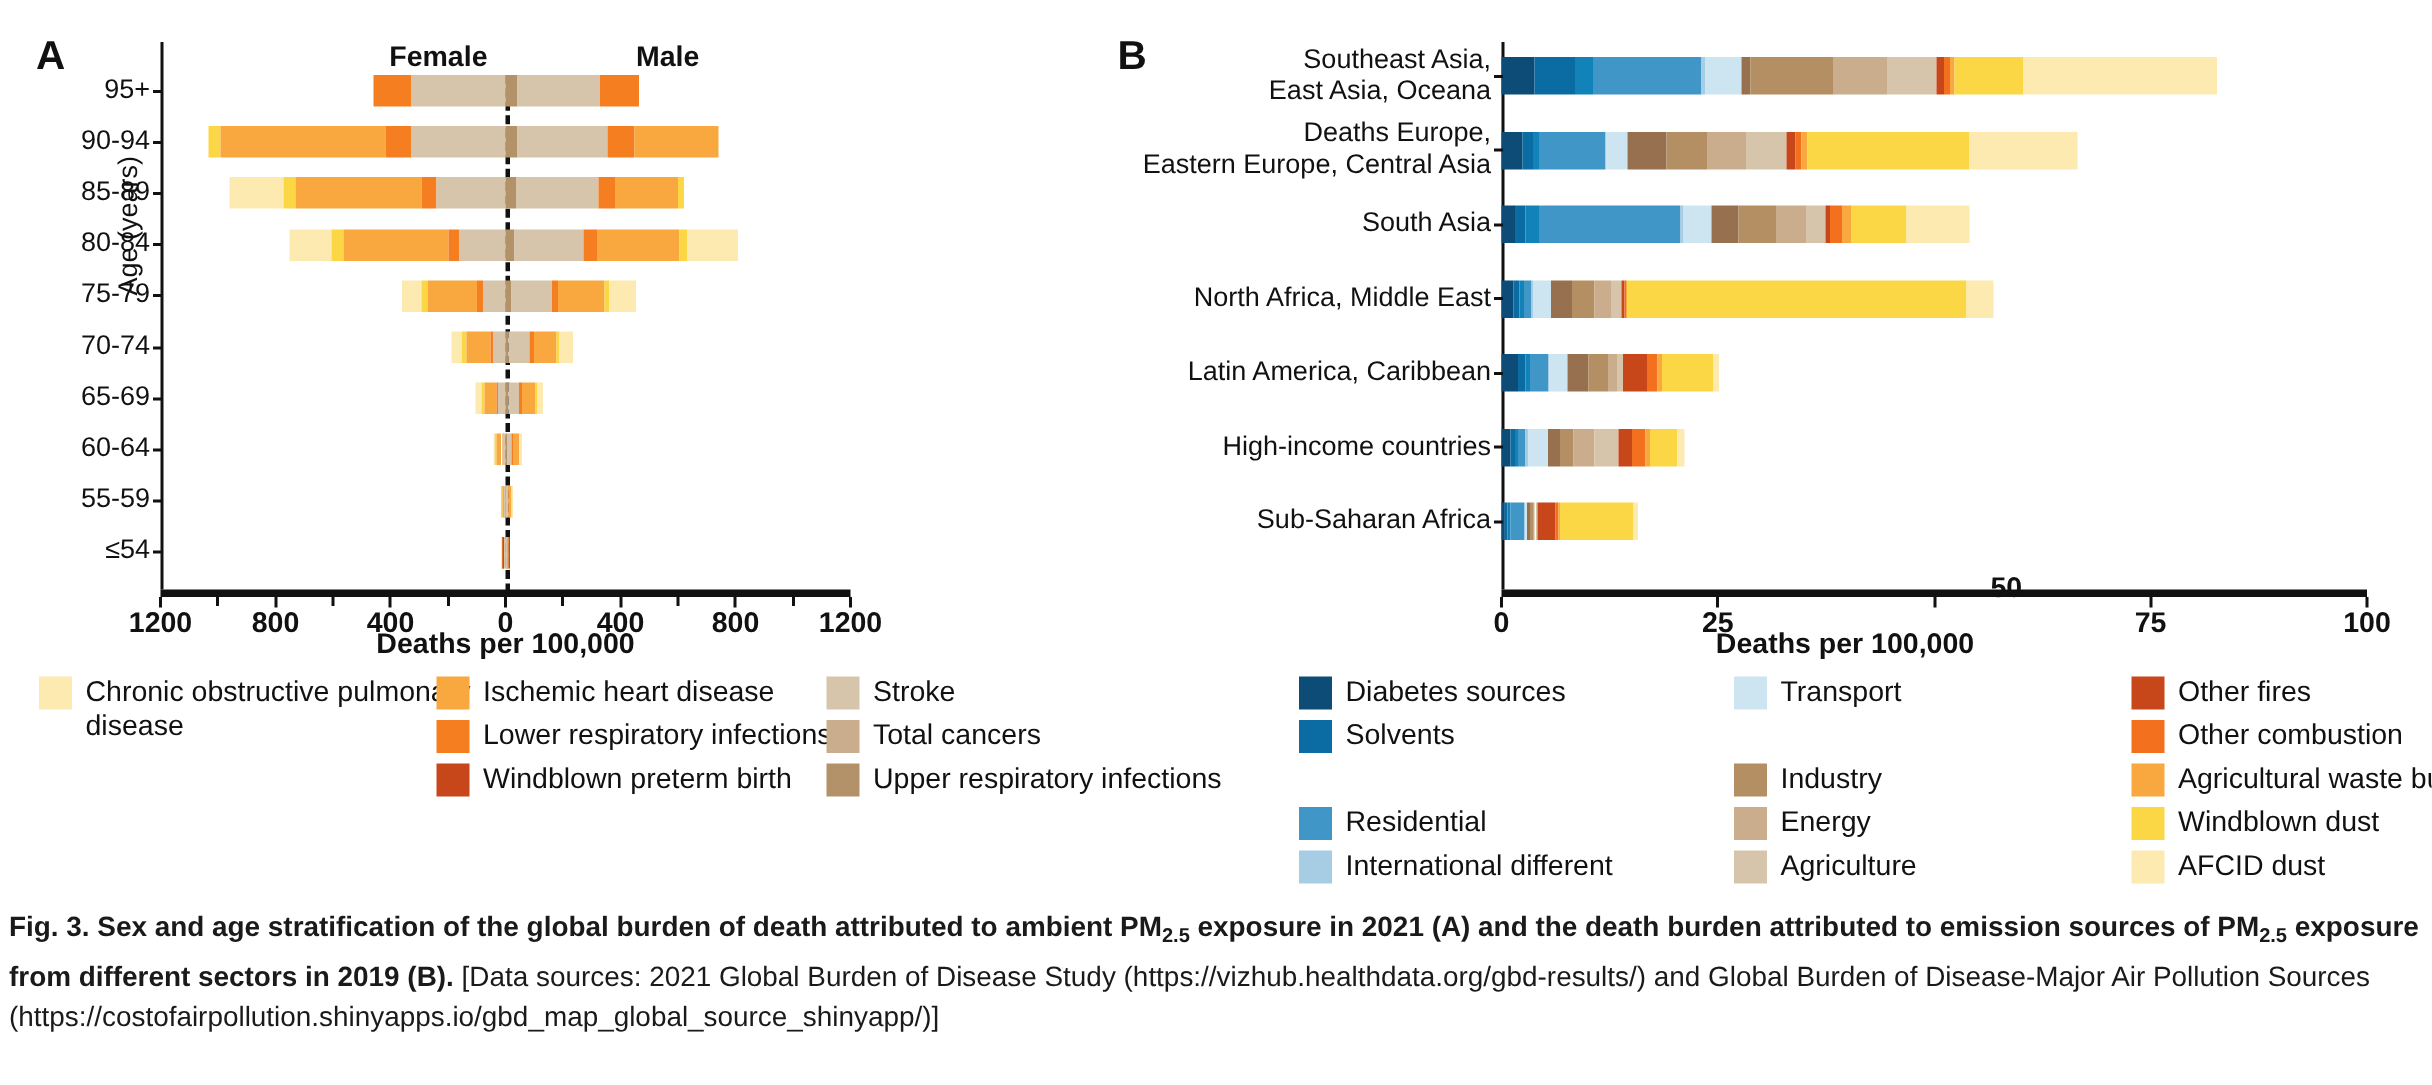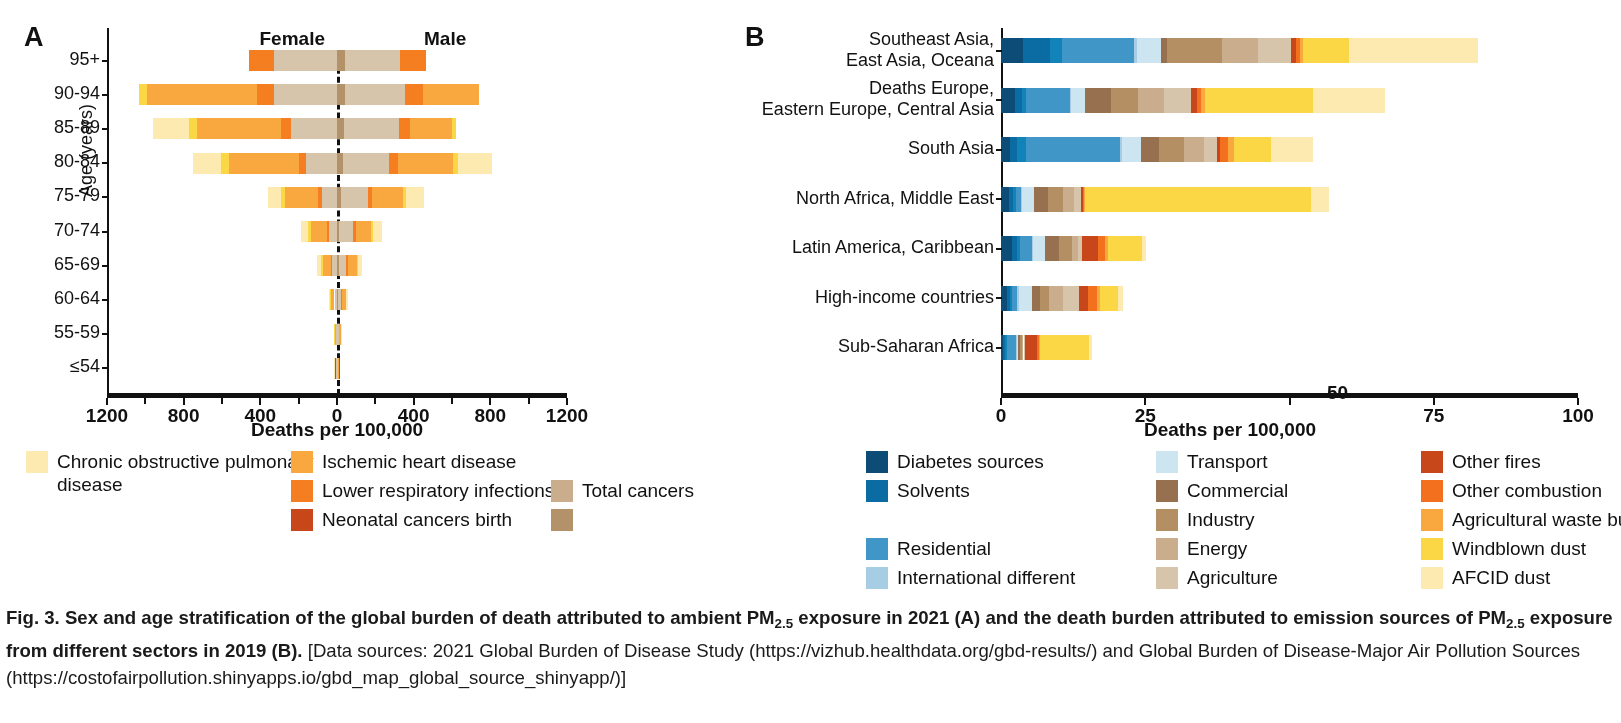--- a/index.html
+++ b/index.html
@@ -464,28 +464,33 @@
       <div class="legend-item" style="left: 265px; top: 0px; width: 290px;">
         <div class="swatch" style="background: rgb(248, 168, 63);"></div>
         <div class="legend-text">Ischemic heart disease</div>
       </div>
       <div class="legend-item" style="left: 265px; top: 29px; width: 290px;">
         <div class="swatch" style="background: rgb(245, 127, 32);"></div>
         <div class="legend-text">Lower respiratory infections</div>
       </div>
       <div class="legend-item" style="left: 265px; top: 58px; width: 290px;">
         <div class="swatch" style="background: rgb(200, 71, 26);"></div>
-        <div class="legend-text">Neonatal cancers birth</div>
+        <div class="legend-text">Windblown preterm birth</div>
+      </div>
+      <div class="legend-item" style="left: 525px; top: 0px; width: 300px;">
+        <div class="swatch" style="background: rgb(214, 197, 171);"></div>
+        <div class="legend-text">Stroke</div>
       </div>
       <div class="legend-item" style="left: 525px; top: 29px; width: 300px;">
         <div class="swatch" style="background: rgb(201, 173, 140);"></div>
         <div class="legend-text">Total cancers</div>
       </div>
       <div class="legend-item" style="left: 525px; top: 58px; width: 300px;">
         <div class="swatch" style="background: rgb(179, 146, 106);"></div>
+        <div class="legend-text">Upper respiratory infections</div>
       </div>
     </div>
   <div class="legend" id="panelB-legend" style="left:866px;top:450px;width:745px;height:140px;">
       <div class="legend-item" style="left: 0px; top: 0px; width: 290px;">
         <div class="swatch" style="background: rgb(13, 76, 119);"></div>
         <div class="legend-text">Diabetes sources</div>
       </div>
       <div class="legend-item" style="left: 0px; top: 29px; width: 290px;">
         <div class="swatch" style="background: rgb(11, 108, 163);"></div>
         <div class="legend-text">Solvents</div>
@@ -495,24 +500,20 @@
         <div class="legend-text">Residential</div>
       </div>
       <div class="legend-item" style="left: 0px; top: 116px; width: 290px;">
         <div class="swatch" style="background: rgb(166, 205, 227);"></div>
         <div class="legend-text">International different</div>
       </div>
       <div class="legend-item" style="left: 290px; top: 0px; width: 290px;">
         <div class="swatch" style="background: rgb(205, 229, 240);"></div>
         <div class="legend-text">Transport</div>
       </div>
-      <div class="legend-item" style="left: 290px; top: 29px; width: 290px;">
-        <div class="swatch" style="background: rgb(151, 112, 79);"></div>
-        <div class="legend-text">Commercial</div>
-      </div>
       <div class="legend-item" style="left: 290px; top: 58px; width: 290px;">
         <div class="swatch" style="background: rgb(179, 143, 99);"></div>
         <div class="legend-text">Industry</div>
       </div>
       <div class="legend-item" style="left: 290px; top: 116px; width: 290px;">
         <div class="swatch" style="background: rgb(214, 197, 171);"></div>
         <div class="legend-text">Agriculture</div>
       </div>
       <div class="legend-item" style="left: 290px; top: 87px; width: 290px;">
         <div class="swatch" style="background: rgb(201, 173, 140);"></div>

